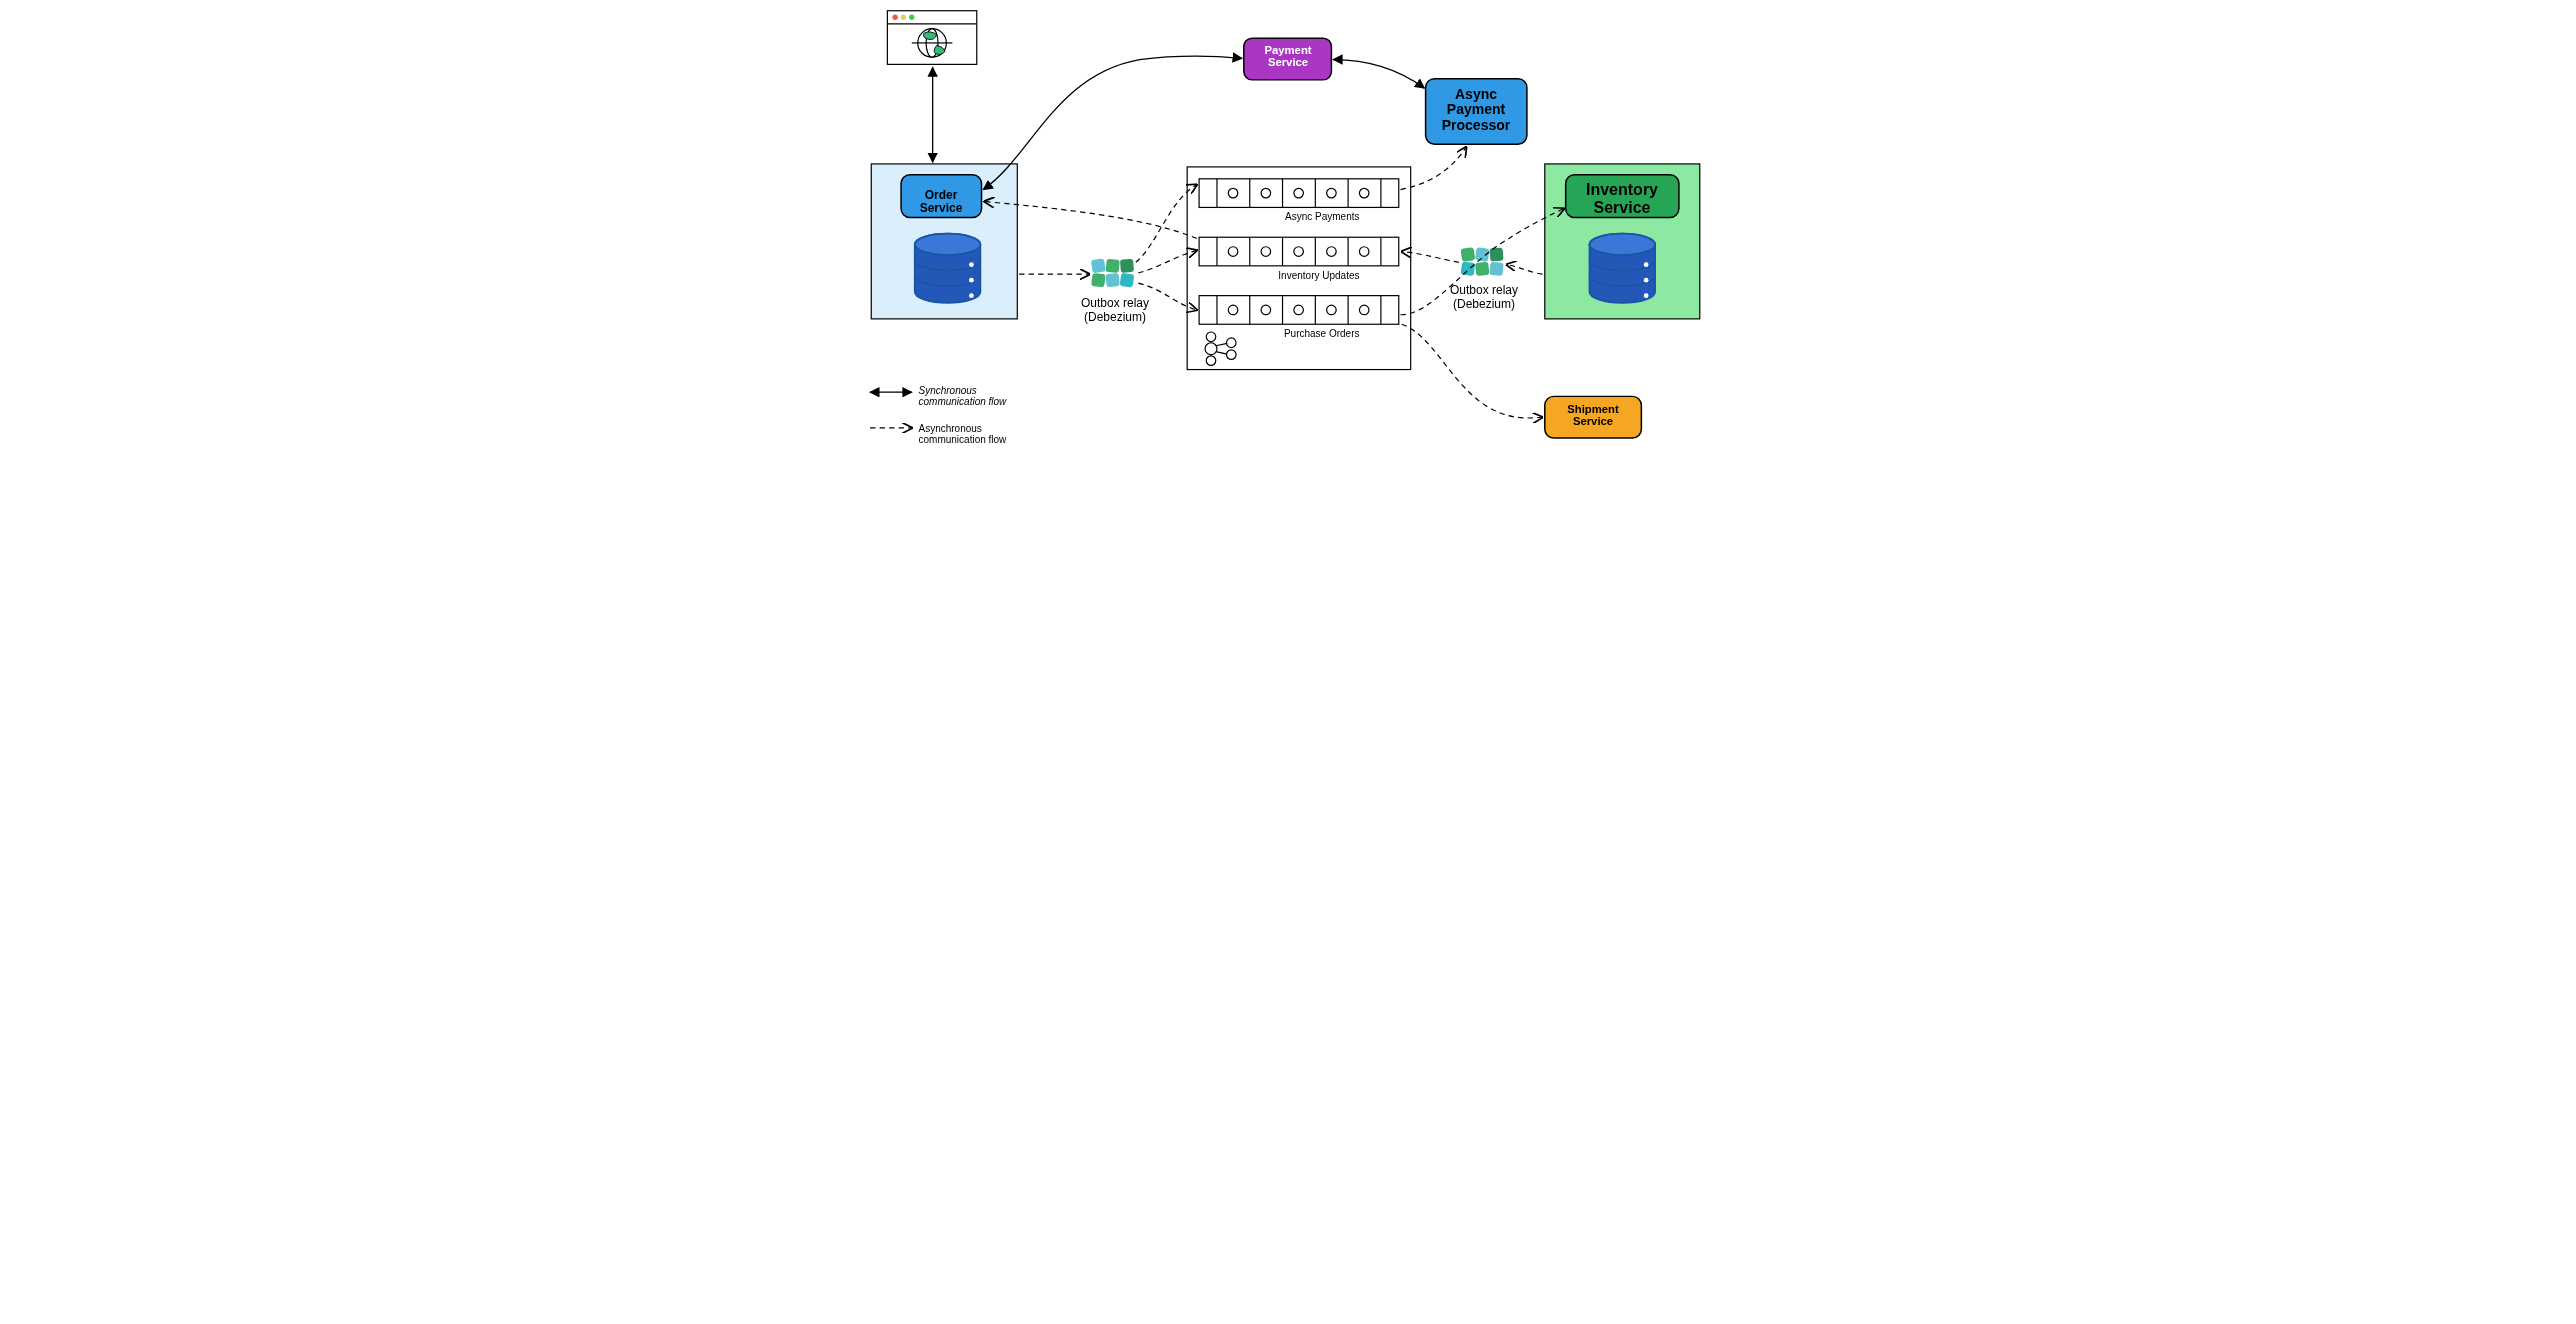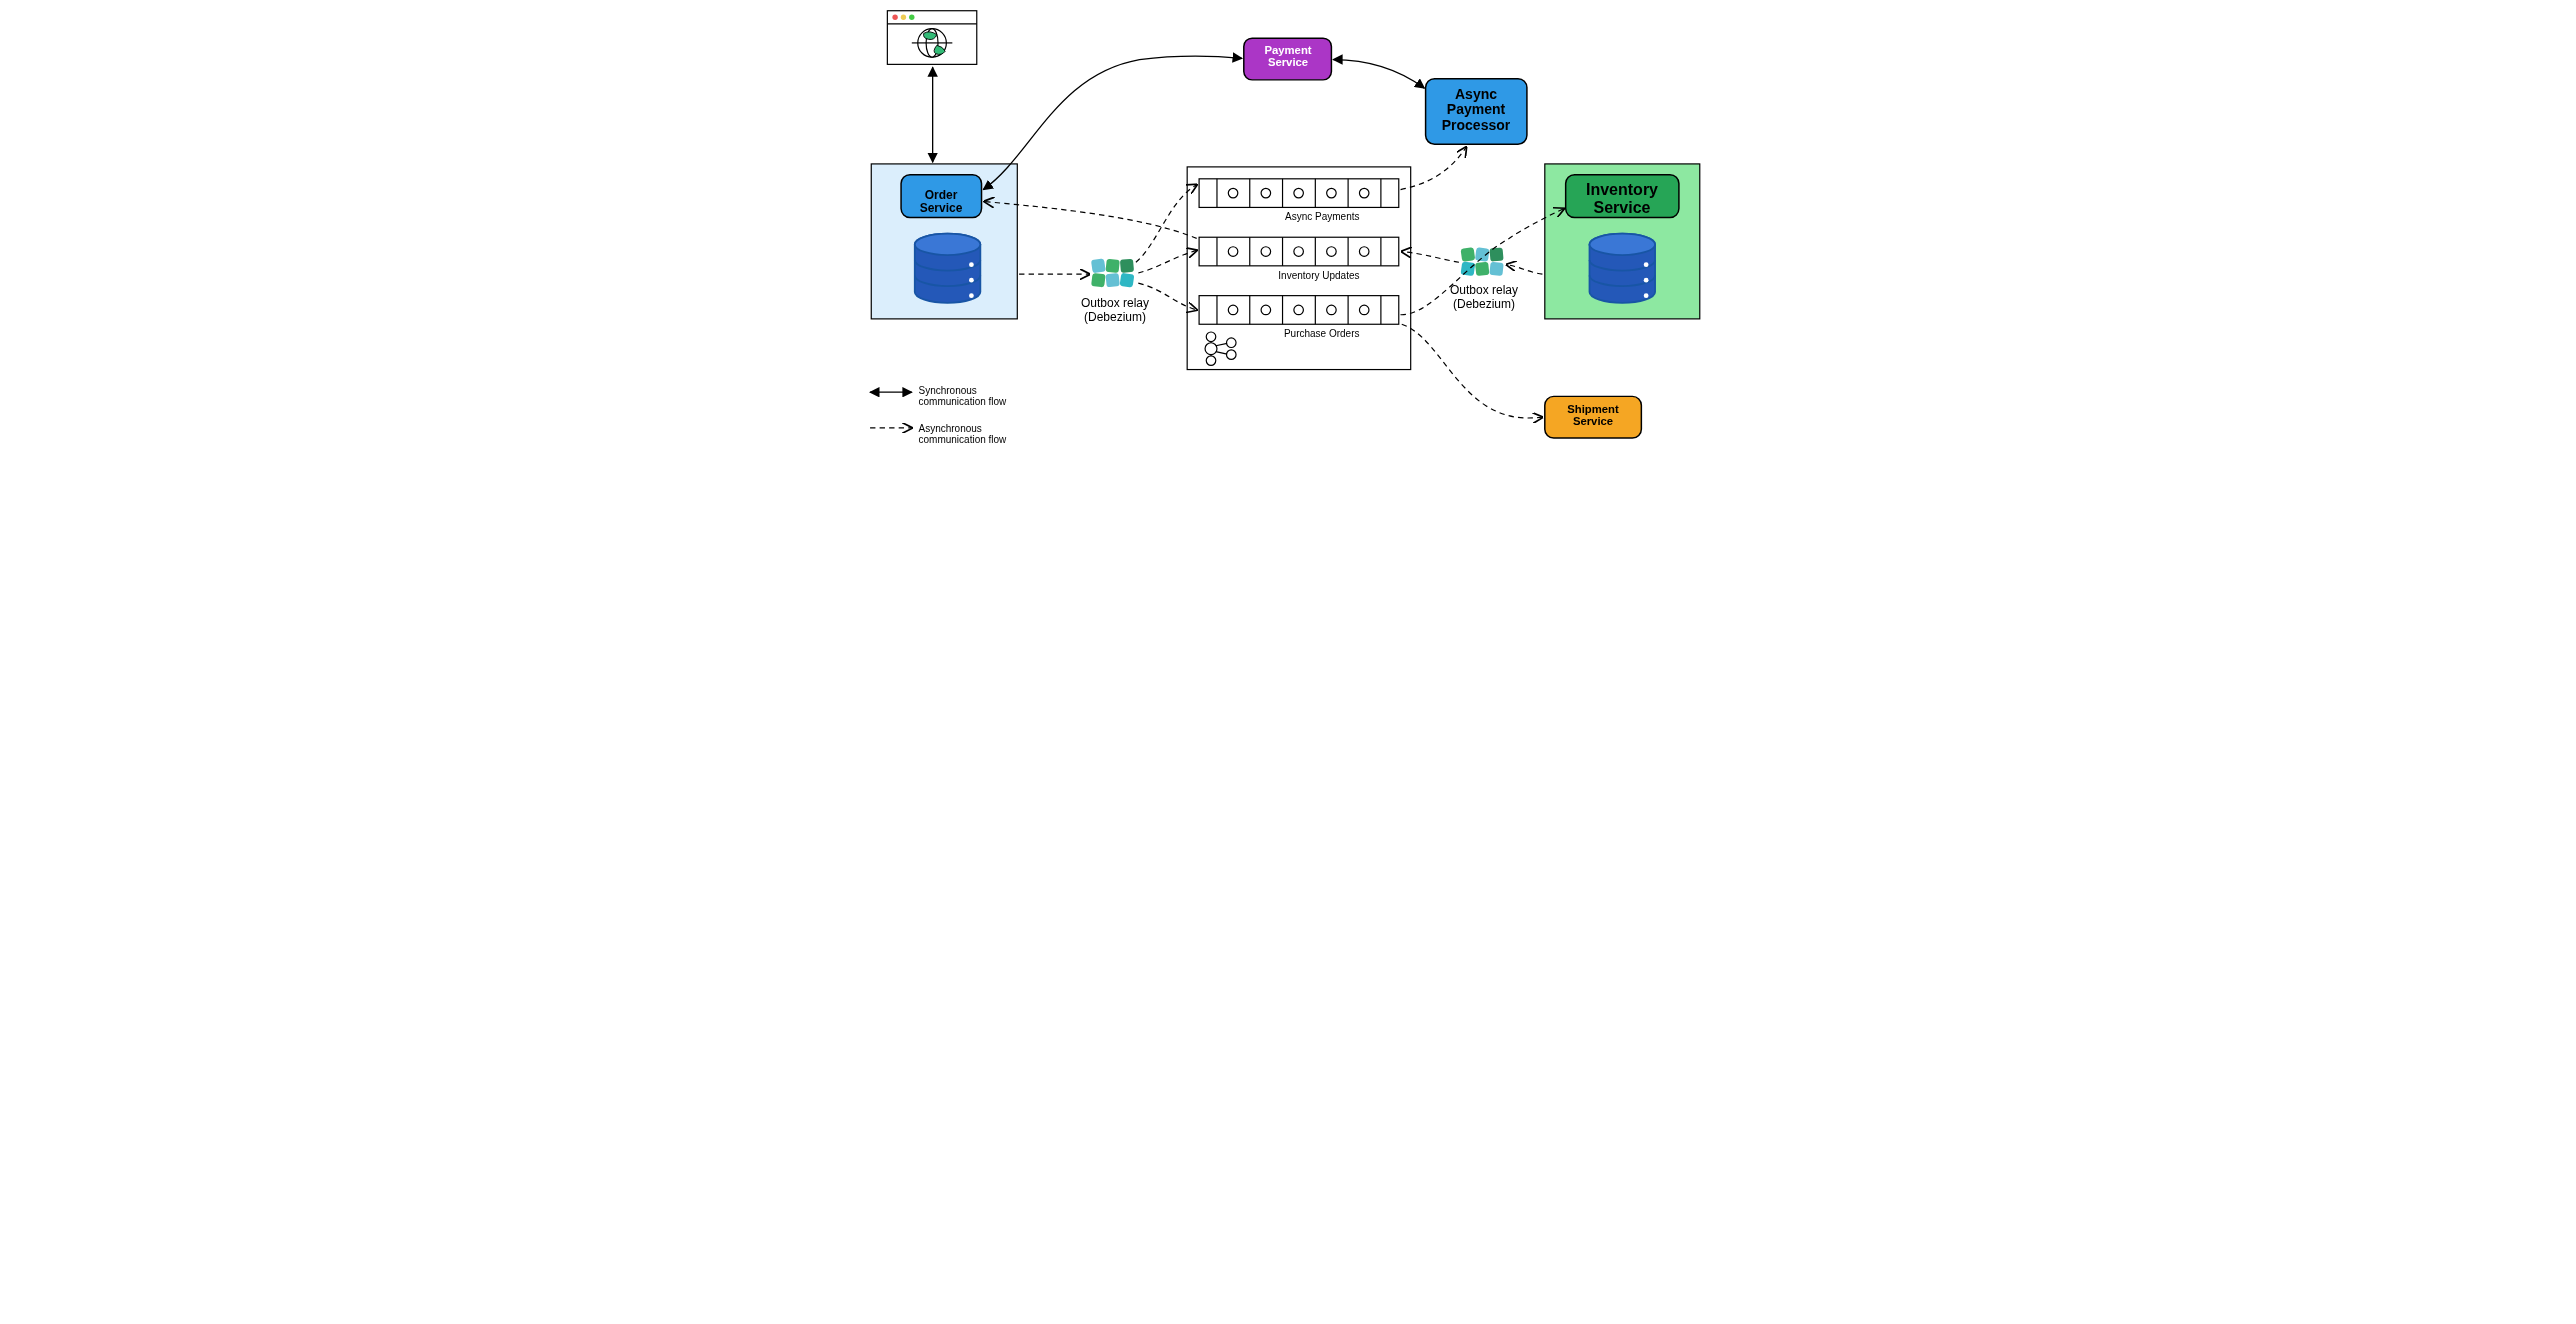--- a/index.html
+++ b/index.html
@@ -193,16 +193,16 @@
 <div class="box-label" style="left:716px;top:181px;width:107px;font-size:16px;">Inventory<br>Service</div>
 <div class="box-label" style="left:695px;top:403px;width:91px;font-size:11.3px;">Shipment<br>Service</div>
 
 <div class="topic-label" style="left:382px;top:211px;width:125px;">Async Payments</div>
 <div class="topic-label" style="left:382px;top:270px;width:125px;">Inventory Updates</div>
 <div class="topic-label" style="left:382px;top:328px;width:125px;">Purchase Orders</div>
 
 <div class="relay-label" style="left:215px;top:296px;width:95px;">Outbox relay<br>(Debezium)</div>
 <div class="relay-label" style="left:584px;top:283px;width:95px;">Outbox relay<br>(Debezium)</div>
 
-<div class="legend-label" style="left:66px;top:385px;">Synchronous<br>communication flow</div>
+<div class="legend-label" style="left:66px;top:385px;font-style:italic;">Synchronous<br>communication flow</div>
 <div class="legend-label" style="left:66px;top:423px;">Asynchronous<br>communication flow</div>
 </div>
 
 
 </body></html>

